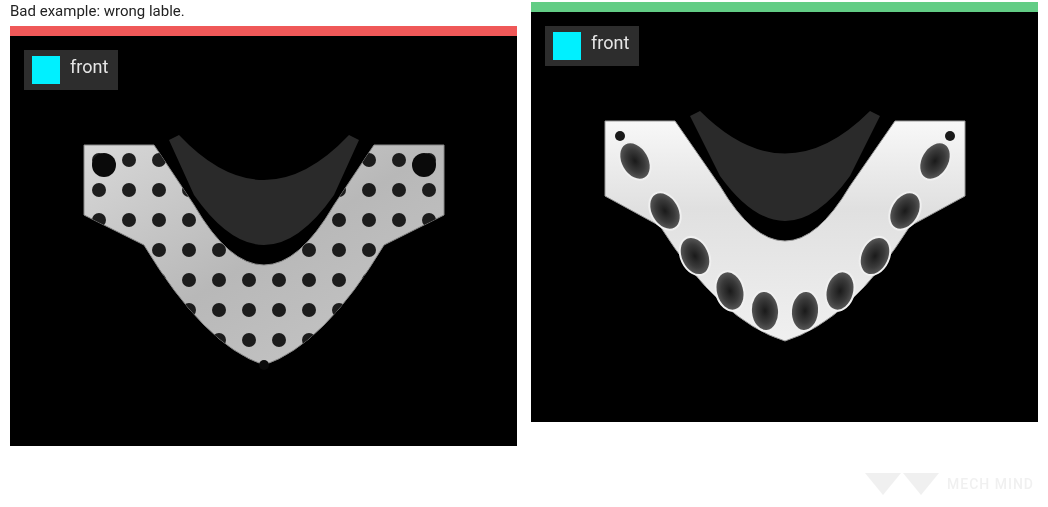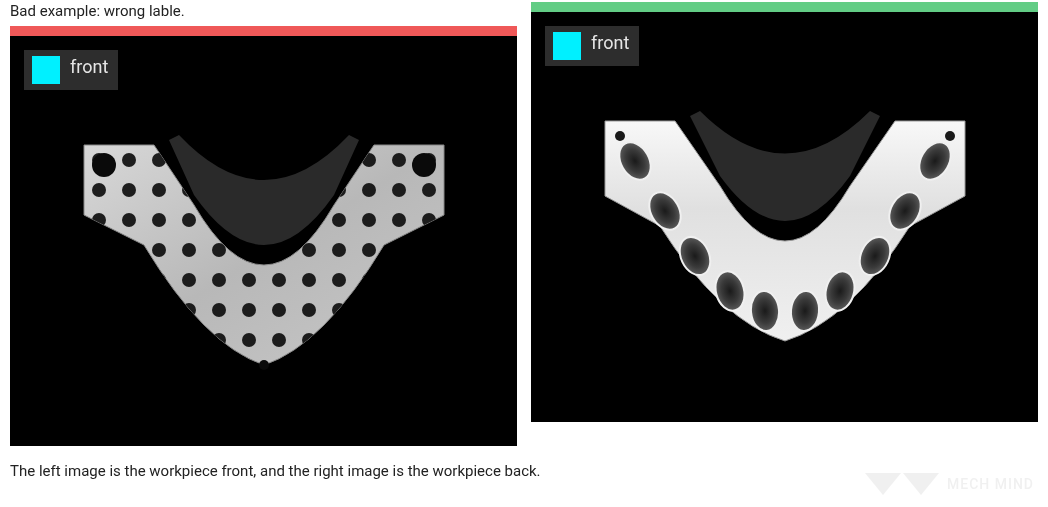--- a/index.html
+++ b/index.html
@@ -217,21 +217,20 @@
           <g fill="#1a1a1a">
             <circle cx="45" cy="75" r="5"></circle>
             <circle cx="375" cy="75" r="5"></circle>
           </g>
         </svg>
       </div>
     </div>
 
   </div>
 
-  <div class="caption">The left image is the workpiece front, and the right image is the workpiece back.</div>
 </div>
 
 <div class="watermark">
   <div class="watermark-logo">
     <div class="watermark-triangle"></div>
     <div class="watermark-triangle"></div>
   </div>
   <div class="watermark-text">MECH MIND</div>
 </div>
 

